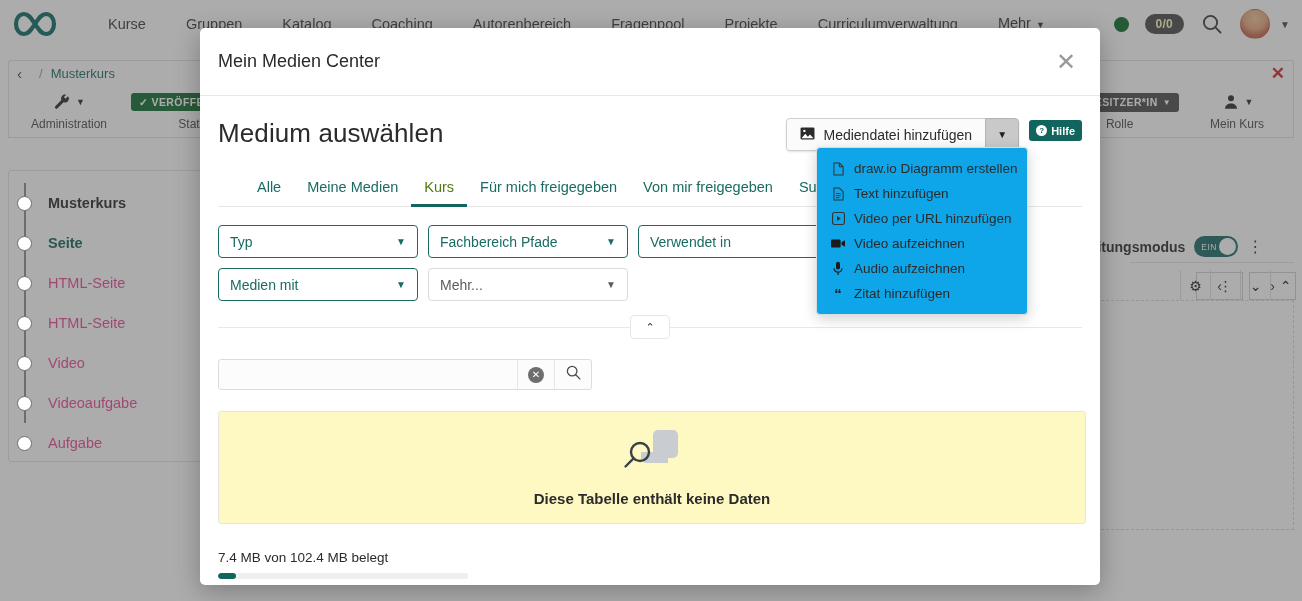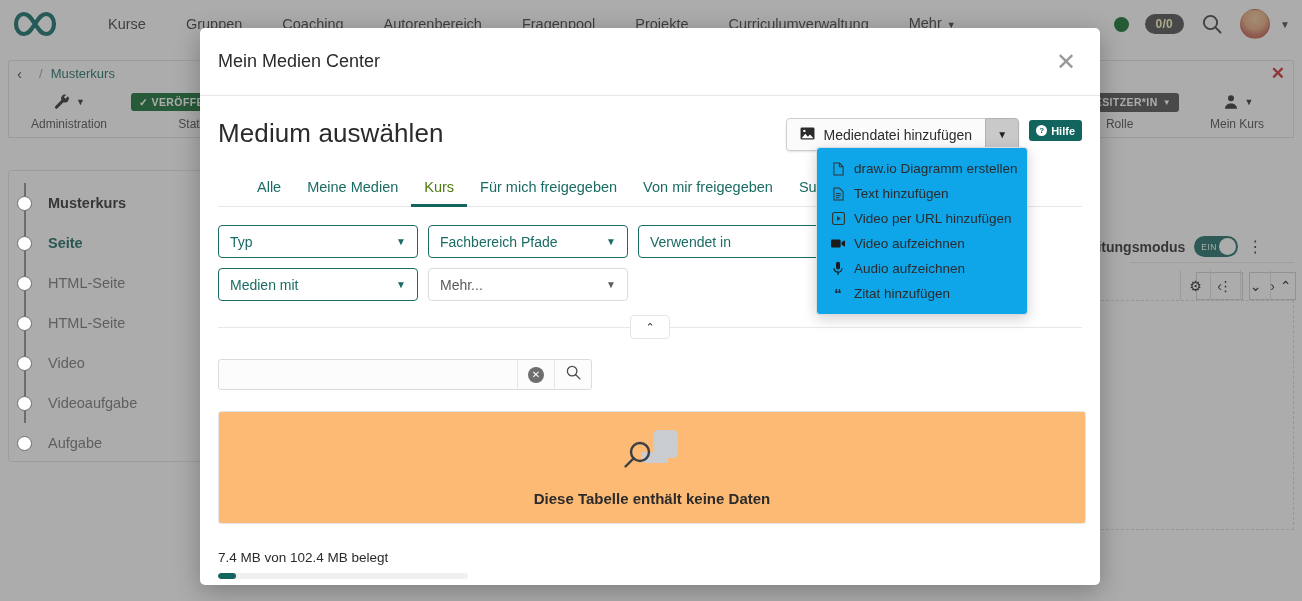--- a/index.html
+++ b/index.html
@@ -73,21 +73,21 @@
   
   .tree-panel {
     position:absolute; left:8px; top:170px; width:228px; height:292px;
     border:1px solid #e4e4e4; border-radius:3px; background:#fff; padding:12px 0 12px 0;
   }
   .tree-item { position:relative; display:flex; align-items:center; height:40px; padding-left:8px; }
   .tree-node {
     width:15px;height:15px;border-radius:50%;border:1.6px solid #6d6d6d;background:#fff; z-index:2;
   }
   .tree-line { position:absolute; left:15.2px; top:0; width:1.6px; height:100%; background:#6d6d6d; z-index:1; }
-  .tree-label { margin-left:16px; font-size:14.5px; color:#737373; }
+  .tree-label { margin-left:16px; font-size:14.5px; color:#ec4899; }
   .tree-label.root { font-weight:bold; color:#2b2b2b; }
   .tree-label.active { font-weight:bold; color:#12625b; }
 
   
   .edit-row {
     position:absolute; left:1050px; top:236px; display:flex; align-items:center; gap:9px;
   }
   .edit-label { font-size:14px; font-weight:bold; color:#2b2b2b; white-space:nowrap; }
   .switch {
     width:44px;height:21px;border-radius:11px;background:#186a63;position:relative;display:flex;align-items:center;
@@ -215,21 +215,21 @@
   }
   .sb-btn { width:37px; height:100%; display:flex; align-items:center; justify-content:center;
     border-left:1px solid #e6e6e6; cursor:pointer; }
   .clear-circ {
     width:16px;height:16px;border-radius:50%;background:#6e6e6e;color:#fff;
     font-size:10px; display:flex;align-items:center;justify-content:center; line-height:1;
   }
 
   .empty-card {
     margin-top:21px; width:868px; height:113px; border:1px solid #e6e6e6; border-radius:3px;
-    display:flex; flex-direction:column; align-items:center; justify-content:center; background:#fdba74;
+    display:flex; flex-direction:column; align-items:center; justify-content:center; background:#fef9c3;
   }
   .empty-text { font-size:15px; font-weight:bold; color:#2b2b2b; margin-top:8px; }
 
   .storage { margin-top:26px; }
   .storage-text { font-size:13.5px; color:#2b2b2b; }
   .storage-track { margin-top:8px; width:250px; height:6px; background:#efefef; border-radius:3px; overflow:hidden; }
   .storage-fill { height:100%; background:#11655e; border-radius:3px; }
 </style>
 </head>
 <body>
@@ -240,20 +240,21 @@
 
     <div class="topnav">
       <div class="logo">
         <svg width="44" height="26" viewBox="0 0 44 26">
           <path d="M11 3c-4.4 0-8 4-8 10s3.6 10 8 10c5 0 7.5-5 11-10s6-10 11-10c4.4 0 8 4 8 10s-3.6 10-8 10c-5 0-7.5-5-11-10S16 3 11 3z" fill="none" stroke="#0b6b63" stroke-width="4.2"></path>
         </svg>
       </div>
       <div class="nav-items">
         <div class="nav-item">Kurse</div>
         <div class="nav-item">Gruppen</div>
+        <div class="nav-item">Katalog</div>
         <div class="nav-item">Coaching</div>
         <div class="nav-item">Autorenbereich</div>
         <div class="nav-item">Fragenpool</div>
         <div class="nav-item">Projekte</div>
         <div class="nav-item">Curriculumverwaltung</div>
         <div class="nav-item">
           <span>Mehr</span><span class="nav-caret">▼</span>
         </div>
       </div>
       <div class="nav-right">

